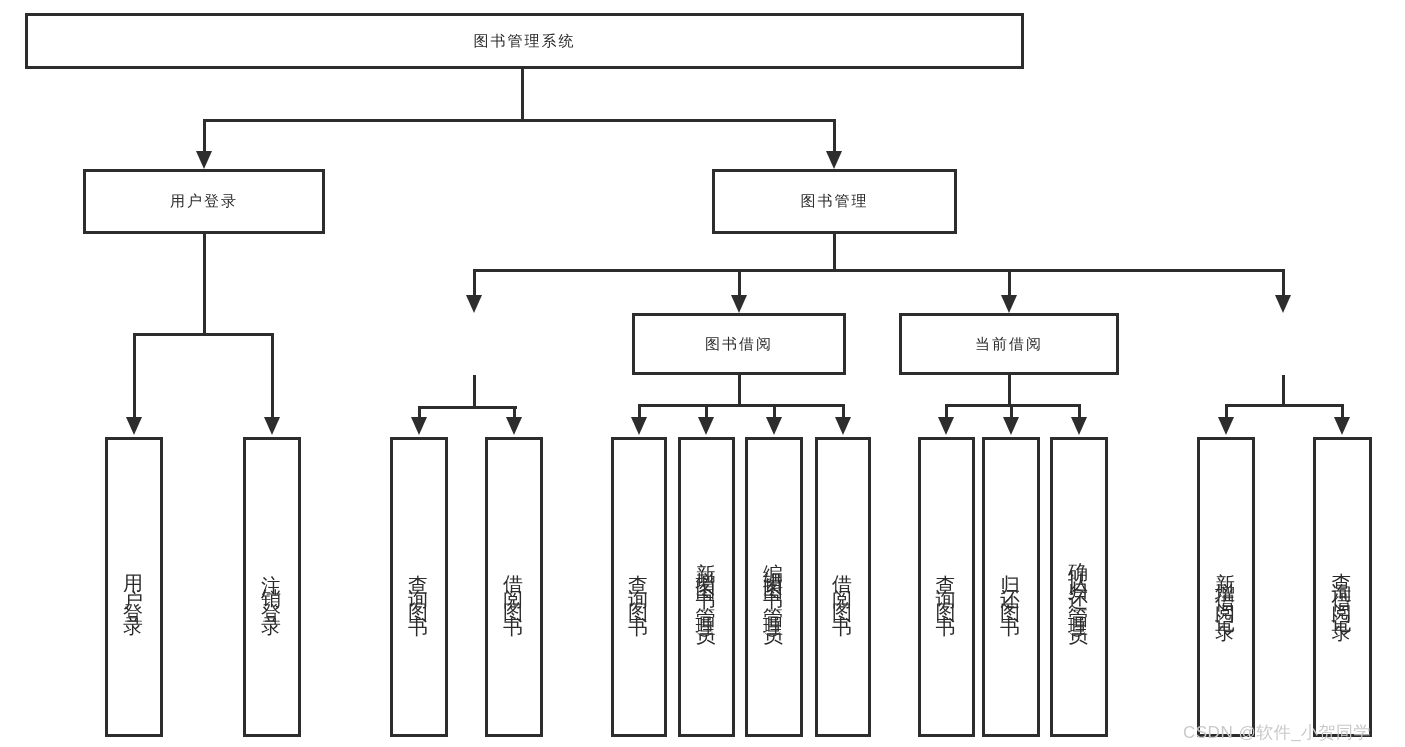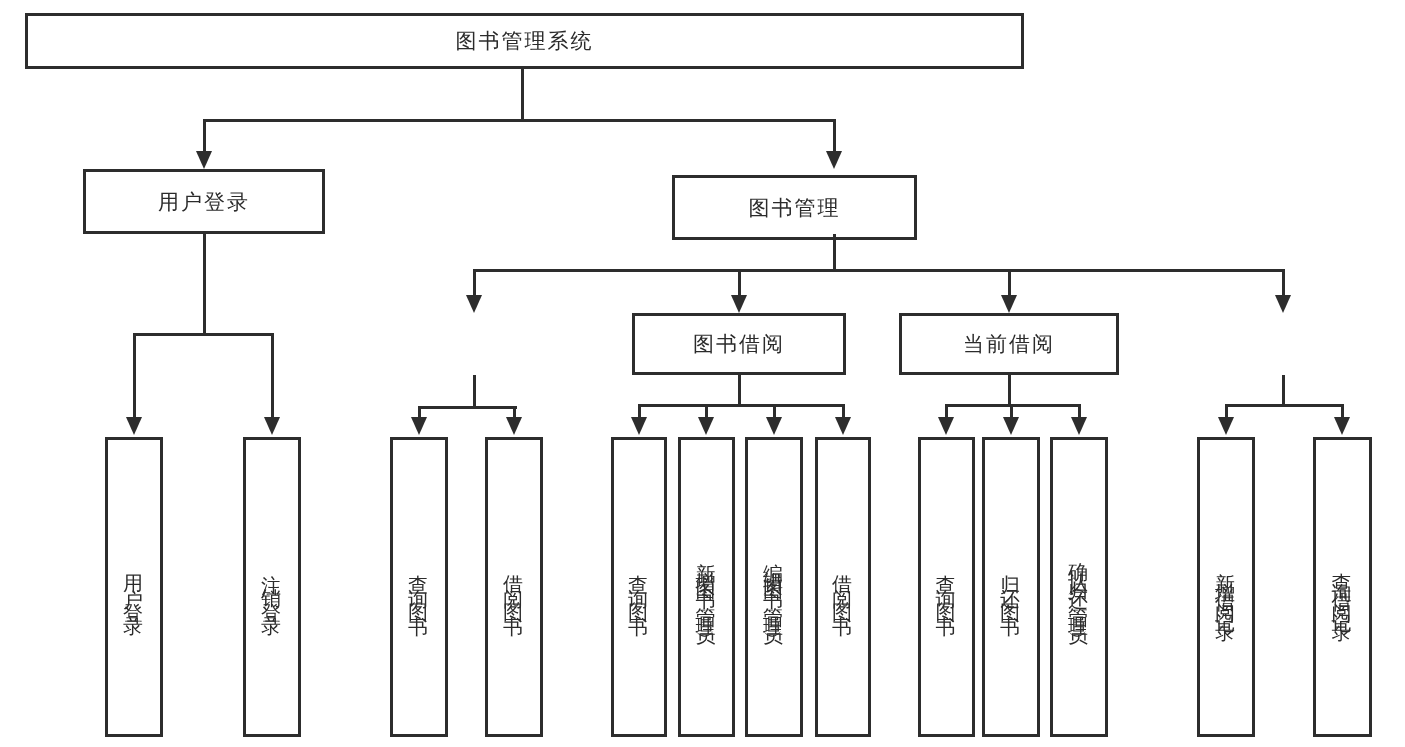--- a/index.html
+++ b/index.html
@@ -5,21 +5,21 @@
   html,body { margin:0; padding:0; background:#ffffff; }
   .stage {
     position:relative; width:1405px; height:747px; background:#ffffff;
     font-family:"Liberation Sans","DejaVu Sans",sans-serif; overflow:hidden;
   }
   .box {
     position:absolute; box-sizing:border-box;
     border:3px solid #2d2d2d; background:#ffffff; color:#2b2b2b;
     display:flex; align-items:center; justify-content:center;
   }
-  .box.h { font-size:21px; letter-spacing:2px; white-space:nowrap; }
+  .box.h { font-size:15px; letter-spacing:2px; white-space:nowrap; }
   .box.v { writing-mode:vertical-rl; text-orientation:mixed; font-size:20px; }
   .v4 { letter-spacing:14px; }
   .v6 { letter-spacing:10px; }
   .v9 { letter-spacing:9px; }
   .line { position:absolute; background:#2d2d2d; }
   .arrow {
     position:absolute; width:0; height:0;
     border-left:8px solid transparent; border-right:8px solid transparent;
     border-top:18px solid #2d2d2d;
   }
@@ -29,21 +29,21 @@
   }
 </style>
 </head>
 <body>
 
 <div class="stage">
 
   <div class="box h" style="left:25px;top:13px;width:999px;height:56px;">图书管理系统</div>
 
   <div class="box h" style="left:83px;top:169px;width:242px;height:65px;">用户登录</div>
-  <div class="box h" style="left:672px;top:169px;width:245px;height:65px;margin-top:6px;">图书管理</div>
+  <div class="box h" style="left:712px;top:169px;width:245px;height:65px;">图书管理</div>
 
   <div class="box h" style="left:899px;top:313px;width:220px;height:62px;">当前借阅</div>
   <div class="box h" style="left:632px;top:313px;width:214px;height:62px;">图书借阅</div>
 
   <div class="box v v4" style="left:105px;top:437px;width:58px;height:300px;">用户登录</div>
   <div class="box v v4" style="left:243px;top:437px;width:58px;height:300px;">注销登录</div>
 
   <div class="box v v4" style="left:390px;top:437px;width:58px;height:300px;">查询图书</div>
   <div class="box v v4" style="left:485px;top:437px;width:58px;height:300px;">借阅图书</div>
 
@@ -111,14 +111,15 @@
   <div class="line" style="left:1078px;top:404px;width:3px;height:15px;"></div>
   <div class="arrow" style="left:1071px;top:417px;"></div>
 
   <div class="line" style="left:1282px;top:375px;width:3px;height:32px;"></div>
   <div class="line" style="left:1225px;top:404px;width:119px;height:3px;"></div>
   <div class="line" style="left:1225px;top:404px;width:3px;height:15px;"></div>
   <div class="arrow" style="left:1218px;top:417px;"></div>
   <div class="line" style="left:1341px;top:404px;width:3px;height:15px;"></div>
   <div class="arrow" style="left:1334px;top:417px;"></div>
 
+  <div class="watermark">CSDN @软件_小贺同学</div>
 
 </div>
 
 </body></html>

